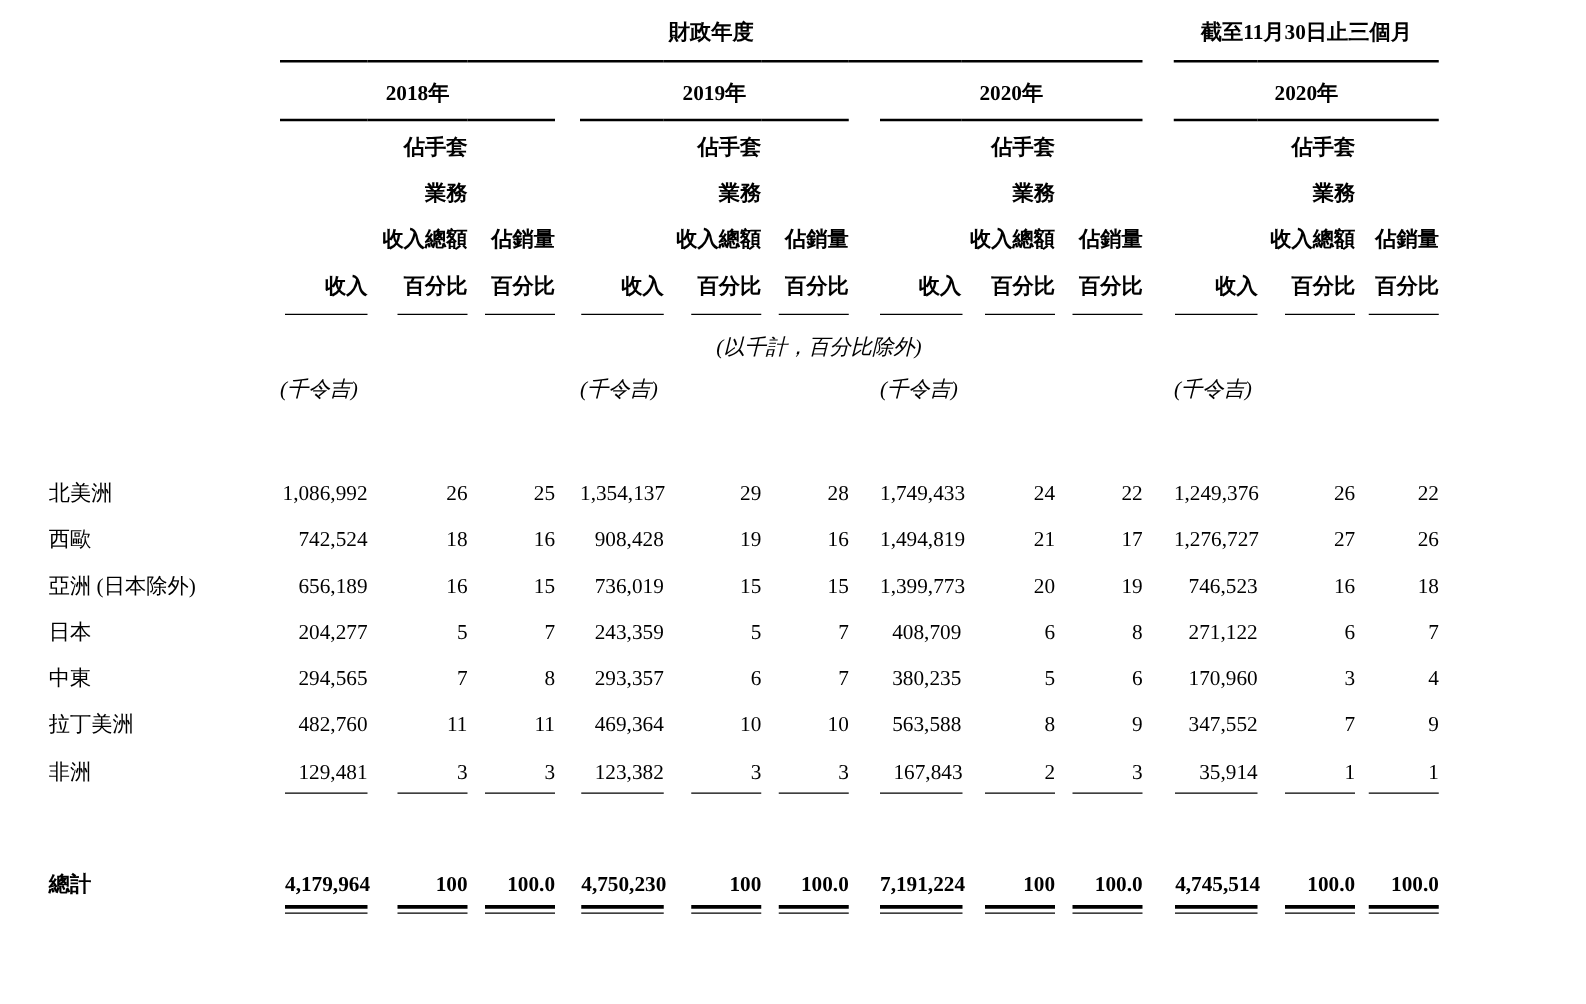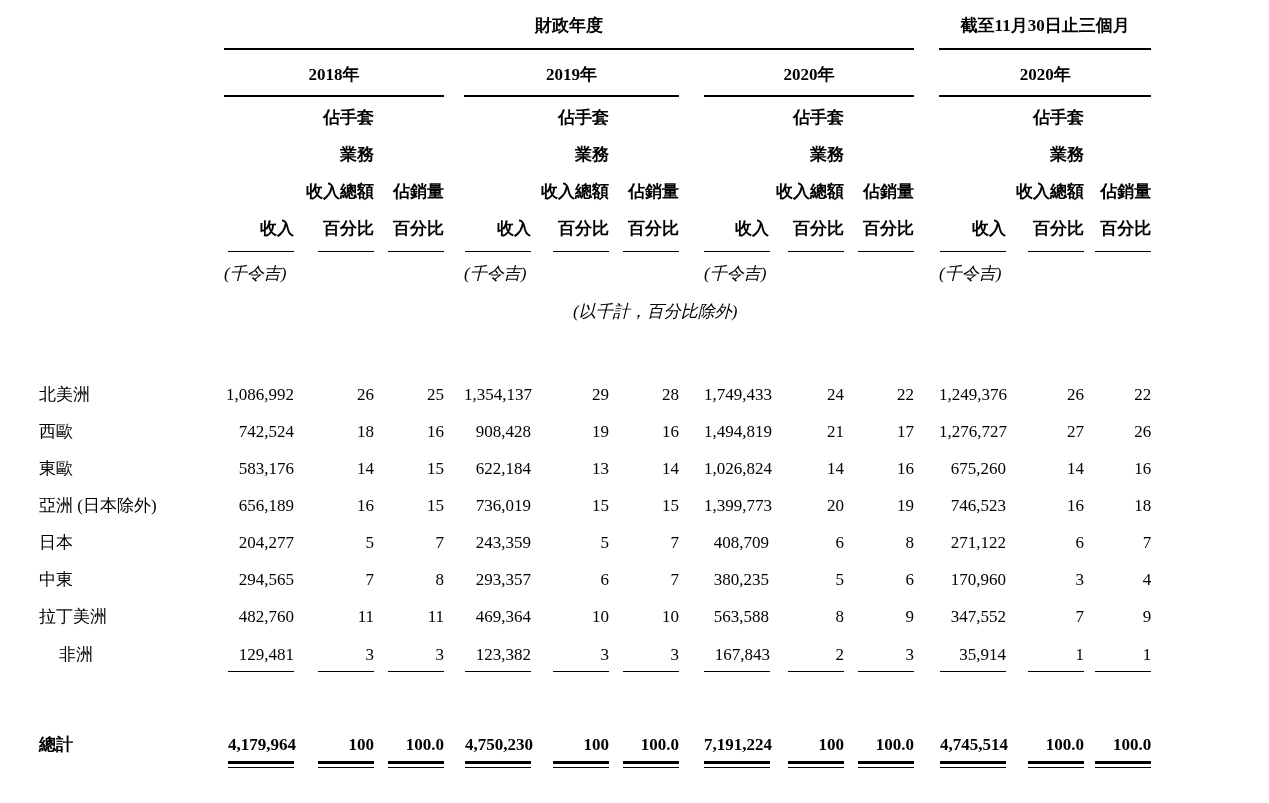--- a/index.html
+++ b/index.html
@@ -42,21 +42,21 @@
   .num { text-align:right; line-height:37px; white-space:nowrap; }
   .rowlabel { text-align:left; line-height:37px; white-space:nowrap; }
   tr[data-name="table-row"] { height:37px; }
 
   
   .uwrap {
     margin-left:auto; text-align:right;
     line-height:22px; padding-bottom:5px;
     border-bottom:1.5px solid #000;
   }
-  .lastlabel { line-height:22px; padding-bottom:6.5px;margin-left:20px; }
+  .lastlabel { line-height:22px; padding-bottom:6.5px; }
 
   
   .total-row td { vertical-align:bottom; height:40px; }
   .total-row .rowlabel, .total-row .num { font-weight:bold; }
   .dwrap {
     margin-left:auto; text-align:right; font-weight:bold;
     line-height:22px; padding-bottom:5px;
     border-bottom:3px solid #000; position:relative;
   }
   .dwrap::after {
@@ -180,43 +180,43 @@
       <div class="hl" data-name="pct-revenue-line">百分比</div>
       <div class="u w56" data-name="header-underline"></div>
     </td>
     <td class="colhead" data-name="pct-volume-col-header">
       <div class="hl" data-name="pct-volume-line">佔銷量</div>
       <div class="hl" data-name="pct-volume-line">百分比</div>
       <div class="u w56" data-name="header-underline"></div>
     </td>
   </tr>
 
-  <tr data-name="unit-note-row">
-    <td data-name="empty-cell"></td>
-    <td class="unit-cell" data-name="unit-note">(千令吉)</td>
-    <td data-name="empty-cell"></td>
-          <td data-name="empty-cell"></td>
-    <td class="sp" data-name="column-spacer"></td>
-    <td class="unit-cell" data-name="unit-note">(千令吉)</td>
-    <td data-name="empty-cell"></td>
-          <td data-name="empty-cell"></td>
-    <td class="sp" data-name="column-spacer"></td>
-    <td class="unit-cell" data-name="unit-note">(千令吉)</td>
-    <td data-name="empty-cell"></td>
-          <td data-name="empty-cell"></td>
-    <td class="sp" data-name="column-spacer"></td>
-    <td class="unit-cell" data-name="unit-note">(千令吉)</td>
-    <td data-name="empty-cell"></td>
-          <td data-name="empty-cell"></td>
-  </tr>
-
   <tr data-name="scale-note-row">
     <td class="note-cell" colspan="16" data-name="scale-note-cell">
       <div class="note" data-name="scale-note">(以千計，百分比除外)</div>
     </td>
+  </tr>
+
+  <tr data-name="unit-note-row">
+    <td data-name="empty-cell"></td>
+    <td class="unit-cell" data-name="unit-note">(千令吉)</td>
+    <td data-name="empty-cell"></td>
+          <td data-name="empty-cell"></td>
+    <td class="sp" data-name="column-spacer"></td>
+    <td class="unit-cell" data-name="unit-note">(千令吉)</td>
+    <td data-name="empty-cell"></td>
+          <td data-name="empty-cell"></td>
+    <td class="sp" data-name="column-spacer"></td>
+    <td class="unit-cell" data-name="unit-note">(千令吉)</td>
+    <td data-name="empty-cell"></td>
+          <td data-name="empty-cell"></td>
+    <td class="sp" data-name="column-spacer"></td>
+    <td class="unit-cell" data-name="unit-note">(千令吉)</td>
+    <td data-name="empty-cell"></td>
+          <td data-name="empty-cell"></td>
   </tr>
 
   <tr class="gap-top" data-name="spacer-row">
           <td colspan="16" data-name="spacer"></td>
         </tr>
 
   </tbody>
       <tbody id="data-rows" data-name="table-body">
         <tr data-name="table-row">
           <td class="rowlabel" data-name="region-label">北美洲</td>
@@ -248,38 +248,20 @@
           <td class="sp" data-name="column-spacer"></td>
           <td class="num" data-name="table-cell">1,494,819</td>
           <td class="num" data-name="table-cell">21</td>
           <td class="num" data-name="table-cell">17</td>
           <td class="sp" data-name="column-spacer"></td>
           <td class="num" data-name="table-cell">1,276,727</td>
           <td class="num" data-name="table-cell">27</td>
           <td class="num" data-name="table-cell">26</td>
         </tr>
         <tr data-name="table-row">
-          <td class="rowlabel" data-name="region-label">東歐</td>
-          <td class="num" data-name="table-cell">583,176</td>
-          <td class="num" data-name="table-cell">14</td>
-          <td class="num" data-name="table-cell">15</td>
-          <td class="sp" data-name="column-spacer"></td>
-          <td class="num" data-name="table-cell">622,184</td>
-          <td class="num" data-name="table-cell">13</td>
-          <td class="num" data-name="table-cell">14</td>
-          <td class="sp" data-name="column-spacer"></td>
-          <td class="num" data-name="table-cell">1,026,824</td>
-          <td class="num" data-name="table-cell">14</td>
-          <td class="num" data-name="table-cell">16</td>
-          <td class="sp" data-name="column-spacer"></td>
-          <td class="num" data-name="table-cell">675,260</td>
-          <td class="num" data-name="table-cell">14</td>
-          <td class="num" data-name="table-cell">16</td>
-        </tr>
-        <tr data-name="table-row">
           <td class="rowlabel" data-name="region-label">亞洲 (日本除外)</td>
           <td class="num" data-name="table-cell">656,189</td>
           <td class="num" data-name="table-cell">16</td>
           <td class="num" data-name="table-cell">15</td>
           <td class="sp" data-name="column-spacer"></td>
           <td class="num" data-name="table-cell">736,019</td>
           <td class="num" data-name="table-cell">15</td>
           <td class="num" data-name="table-cell">15</td>
           <td class="sp" data-name="column-spacer"></td>
           <td class="num" data-name="table-cell">1,399,773</td>

